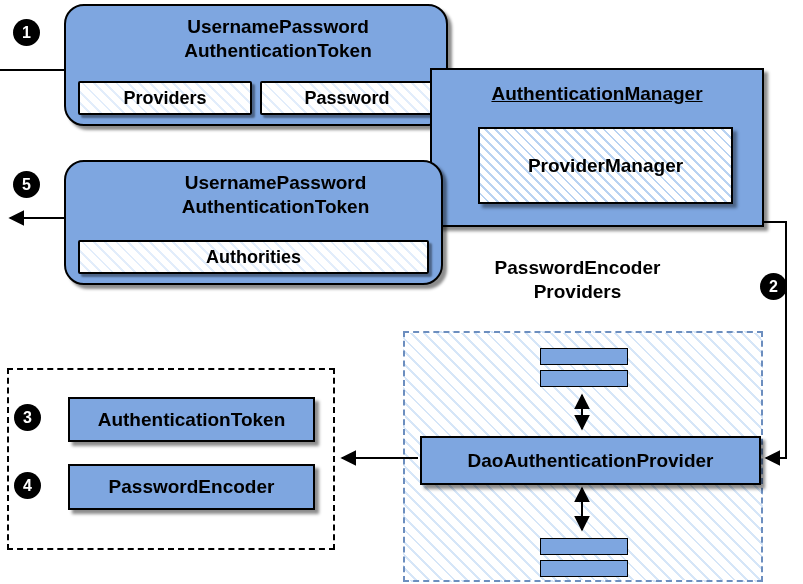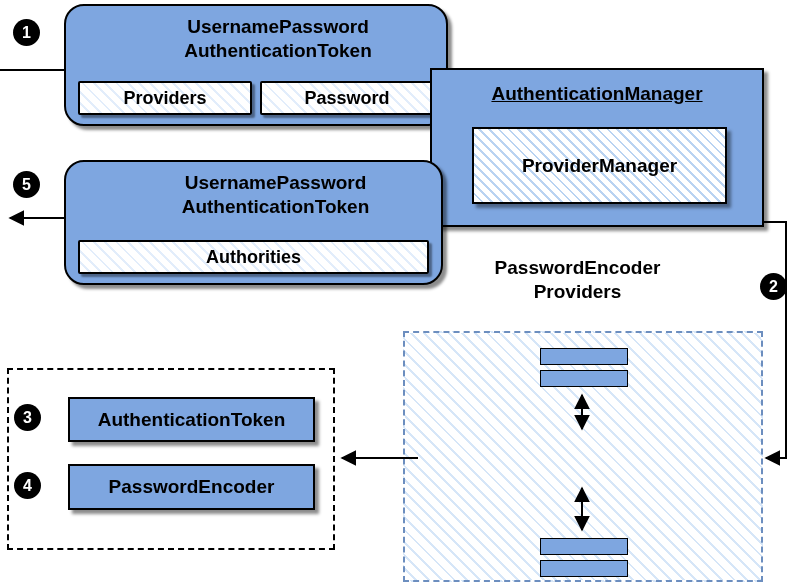--- a/index.html
+++ b/index.html
@@ -21,21 +21,21 @@
   .rounded{border-radius:20px;padding-left:44px;}
   .title{font-weight:bold;font-size:19px;text-align:center;line-height:1.25;}
   .pad-title{padding-top:9px;}
   .fields{position:absolute;left:12px;right:12px;bottom:9px;display:flex;gap:8px;}
   .field{
     flex:1;height:30px;display:flex;align-items:center;justify-content:center;
     font-weight:bold;font-size:18px;border:2px solid #000;border-radius:2px;
     background:repeating-linear-gradient(45deg,#fff 0 6px,#e2edfb 6px 8px);
     box-shadow:3px 3px 2px rgba(0,0,0,.4);
   }
-  .hatch-strong{background:repeating-linear-gradient(45deg,#fff 0 5px,#b9d3f2 5px 7px);}
+  .hatch-strong{background:repeating-linear-gradient(45deg,#fff 0 5px,#b9d3f2 5px 7px);margin-left:6px;}
   .inner-box{
     position:absolute;left:40px;top:57px;width:251px;height:73px;
     border:2px solid #000;display:flex;align-items:center;justify-content:center;
     font-weight:bold;font-size:19px;box-shadow:4px 4px 3px rgba(0,0,0,.4);
   }
   .center-flex{display:flex;align-items:center;justify-content:center;}
   
   .providers-region{
     left:403px;top:331px;width:356px;height:247px;
     border:2px dashed #6C8EBF;
@@ -96,20 +96,21 @@
     <div class="fields">
       <div class="field">Authorities</div>
     </div>
   </div>
 
   <div class="box" style="left:470px;top:256px;width:215px;">
     <div class="title">PasswordEncoder</div>
     <div class="title">Providers</div>
   </div>
 
+  <div class="box blue center-flex" style="left:420px;top:436px;width:337px;height:45px;font-weight:bold;font-size:19px;">DaoAuthenticationProvider</div>
 
   <div class="box blue service" style="top:397px;height:41px;">AuthenticationToken</div>
   <div class="box blue service" style="top:464px;height:42px;">PasswordEncoder</div>
 
   <div class="badge" style="left:13px;top:19px;">1</div>
   <div class="badge" style="left:760px;top:273px;">2</div>
   <div class="badge" style="left:14px;top:404px;">3</div>
   <div class="badge" style="left:14px;top:472px;">4</div>
   <div class="badge" style="left:13px;top:171px;">5</div>
 

